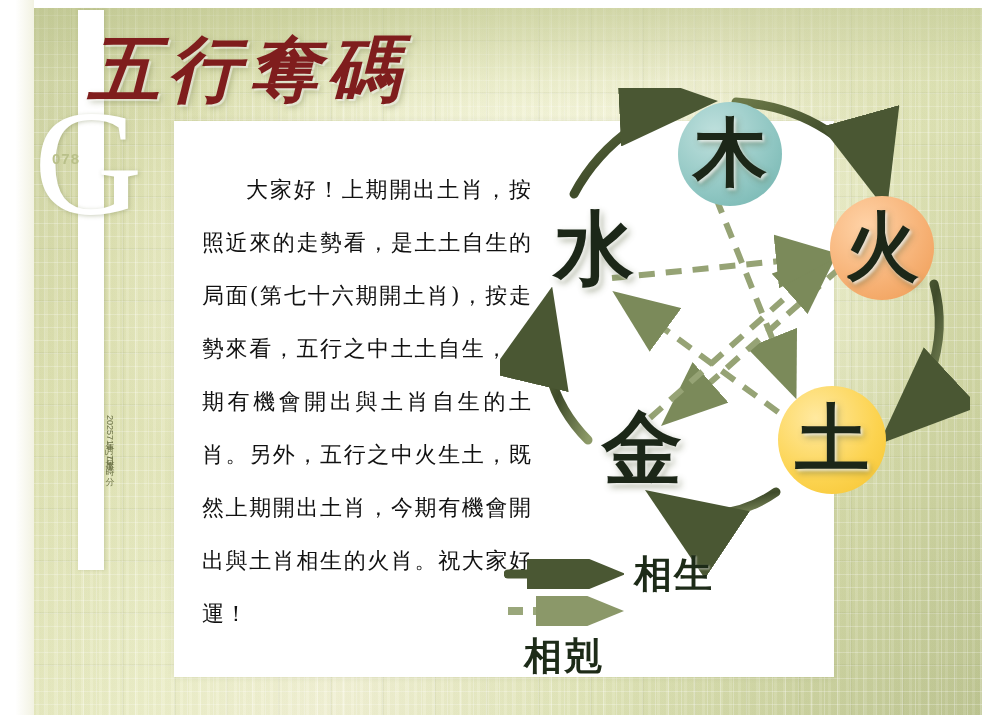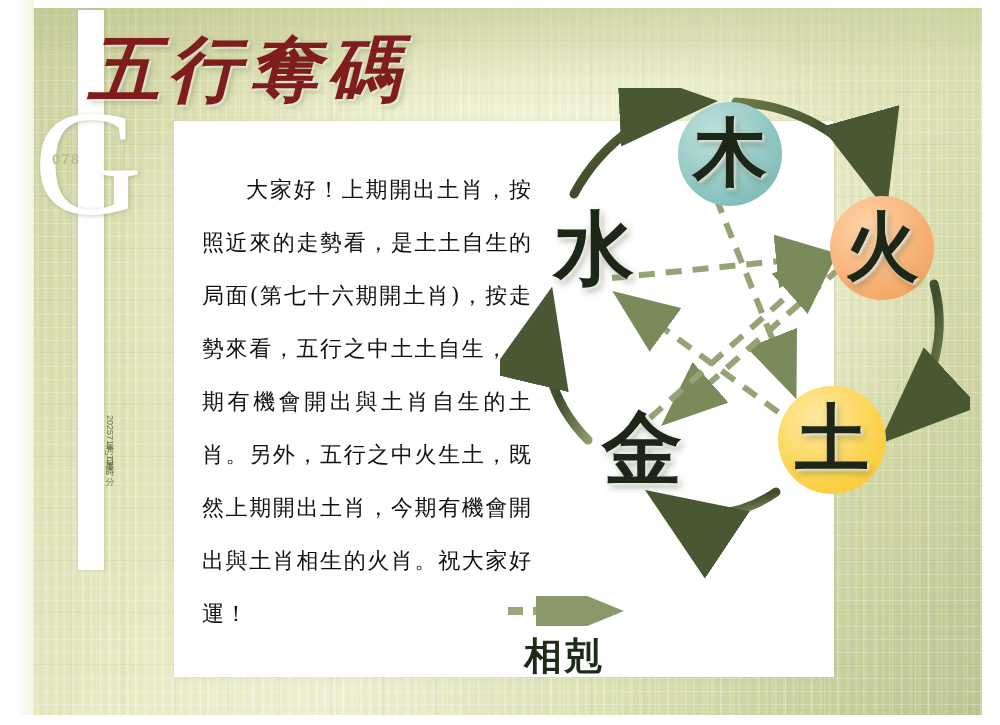--- a/index.html
+++ b/index.html
@@ -293,20 +293,31 @@
     </svg>
 
     <div class="circle c-wood glyph-shadow">木</div>
     <div class="circle c-fire glyph-shadow">火</div>
     <div class="circle c-earth glyph-shadow">土</div>
     <div class="circle c-metal glyph-shadow">金</div>
     <div class="circle c-water glyph-shadow">水</div>
   </div>
 
   <div class="legend">
+    <div class="legend-row r1">
+      <svg class="legend-line-wrap" viewBox="0 0 120 30">
+        <defs>
+          <marker id="lah-solid" markerWidth="11" markerHeight="9" refX="9" refY="4.5" orient="auto">
+            <path d="M0,0 L11,4.5 L0,9 z" fill="#4a5733"></path>
+          </marker>
+        </defs>
+        <line x1="4" y1="15" x2="104" y2="15" stroke="#4a5733" stroke-width="9" stroke-linecap="round" marker-end="url(#lah-solid)"></line>
+      </svg>
+      <span class="legend-label">相生</span>
+    </div>
     <div class="legend-row r2">
       <svg class="legend-line-wrap" viewBox="0 0 120 30">
         <defs>
           <marker id="lah-dash" markerWidth="11" markerHeight="9" refX="9" refY="4.5" orient="auto">
             <path d="M0,0 L11,4.5 L0,9 z" fill="#8b9869"></path>
           </marker>
         </defs>
         <line x1="4" y1="15" x2="104" y2="15" stroke="#9aa77b" stroke-width="8" stroke-dasharray="15 10" marker-end="url(#lah-dash)"></line>
       </svg>
       <span class="legend-label">相剋</span>

